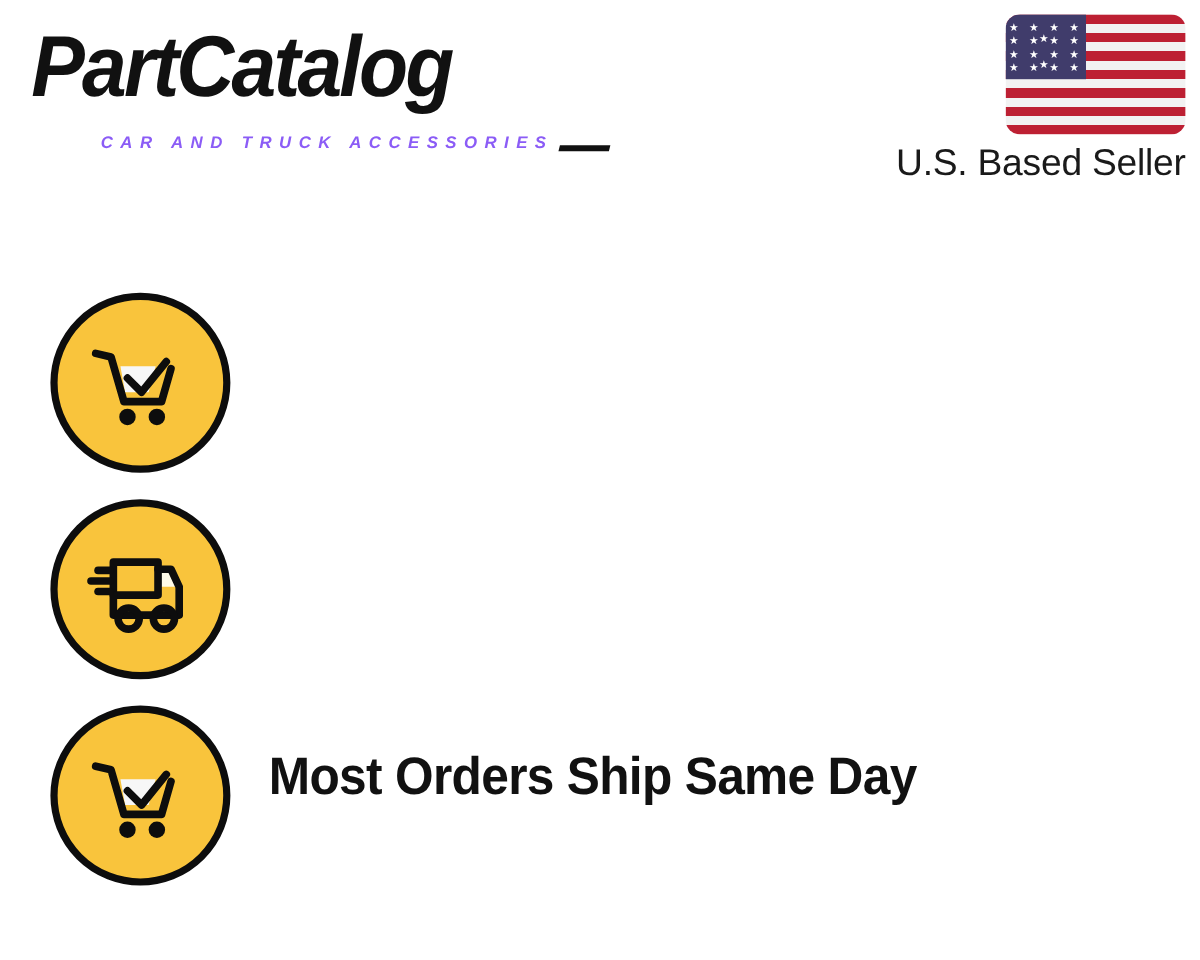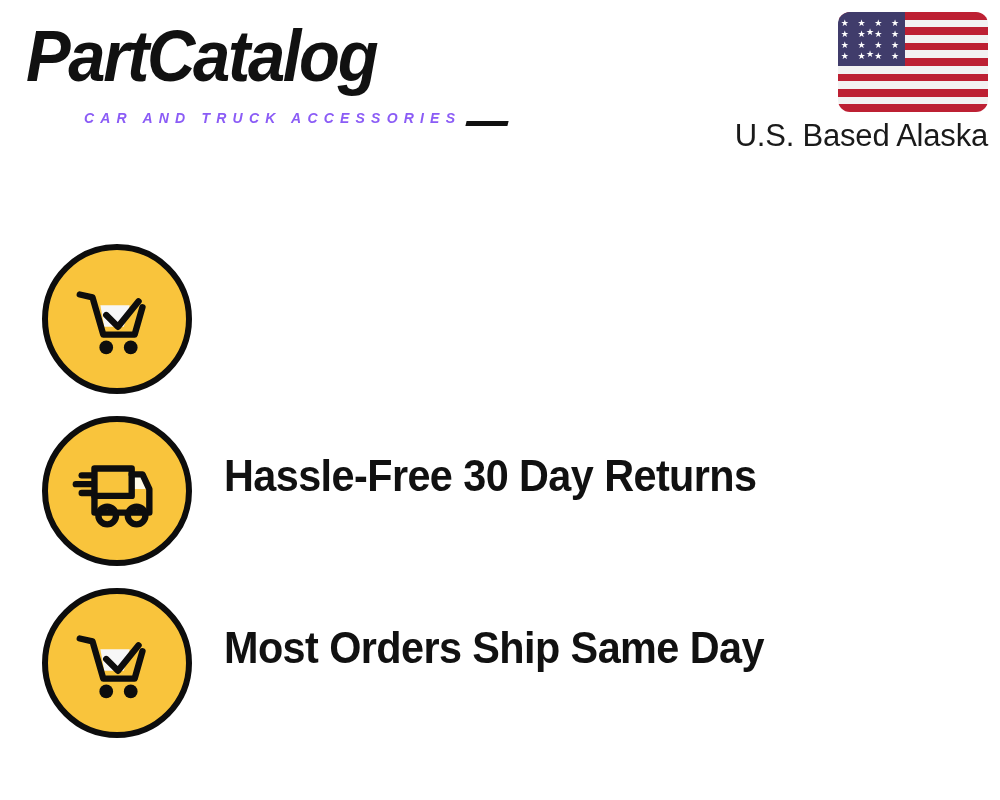--- a/index.html
+++ b/index.html
@@ -222,21 +222,21 @@
   <div class="flag-badge">
     <div class="flag-stripes"></div>
     <div class="flag-canton">
       <div class="star-row r1">★ ★ ★ ★ ★</div>
       <div class="star-row r2">★ ★ ★ ★</div>
       <div class="star-row r3">★ ★ ★ ★ ★</div>
       <div class="star-row r4">★ ★ ★ ★</div>
     </div>
   </div>
 
-  <div class="seller-label">U.S. Based Alaska</div>
+  <div class="seller-label">U.S. Based Seller</div>
 </div>
 
 <div class="features">
 
   <div class="feature-row row1">
     <div class="feature-icon">
       <svg viewBox="0 0 100 100" aria-hidden="true">
         <polygon points="33,36 63,36 57,58 37,58" fill="#f7f7f7"></polygon>
         <g fill="none" stroke="#0d0d0d" stroke-width="6.5" stroke-linecap="round" stroke-linejoin="round">
           <path d="M12,25 L25,28 L36,66 L68,66 L76,38"></path>
@@ -258,23 +258,20 @@
           <line x1="14" y1="34" x2="24" y2="34"></line>
           <line x1="8" y1="43" x2="24" y2="43"></line>
           <line x1="14" y1="52" x2="24" y2="52"></line>
         </g>
         <g fill="none" stroke="#0d0d0d" stroke-width="6.5">
           <circle cx="40" cy="75" r="9"></circle>
           <circle cx="70" cy="75" r="9"></circle>
         </g>
       </svg>
     </div>
-    <div class="feature-text">
-      <div class="feat-heading">Hassle-Free 30 Day Returns</div>
-    </div>
   </div>
 
   <div class="feature-row row3">
     <div class="feature-icon">
       <svg viewBox="0 0 100 100" aria-hidden="true">
         <polygon points="33,36 63,36 57,58 37,58" fill="#f7f7f7"></polygon>
         <g fill="none" stroke="#0d0d0d" stroke-width="6.5" stroke-linecap="round" stroke-linejoin="round">
           <path d="M12,25 L25,28 L36,66 L68,66 L76,38"></path>
           <polyline points="39,46 51,58 72,32"></polyline>
         </g>

